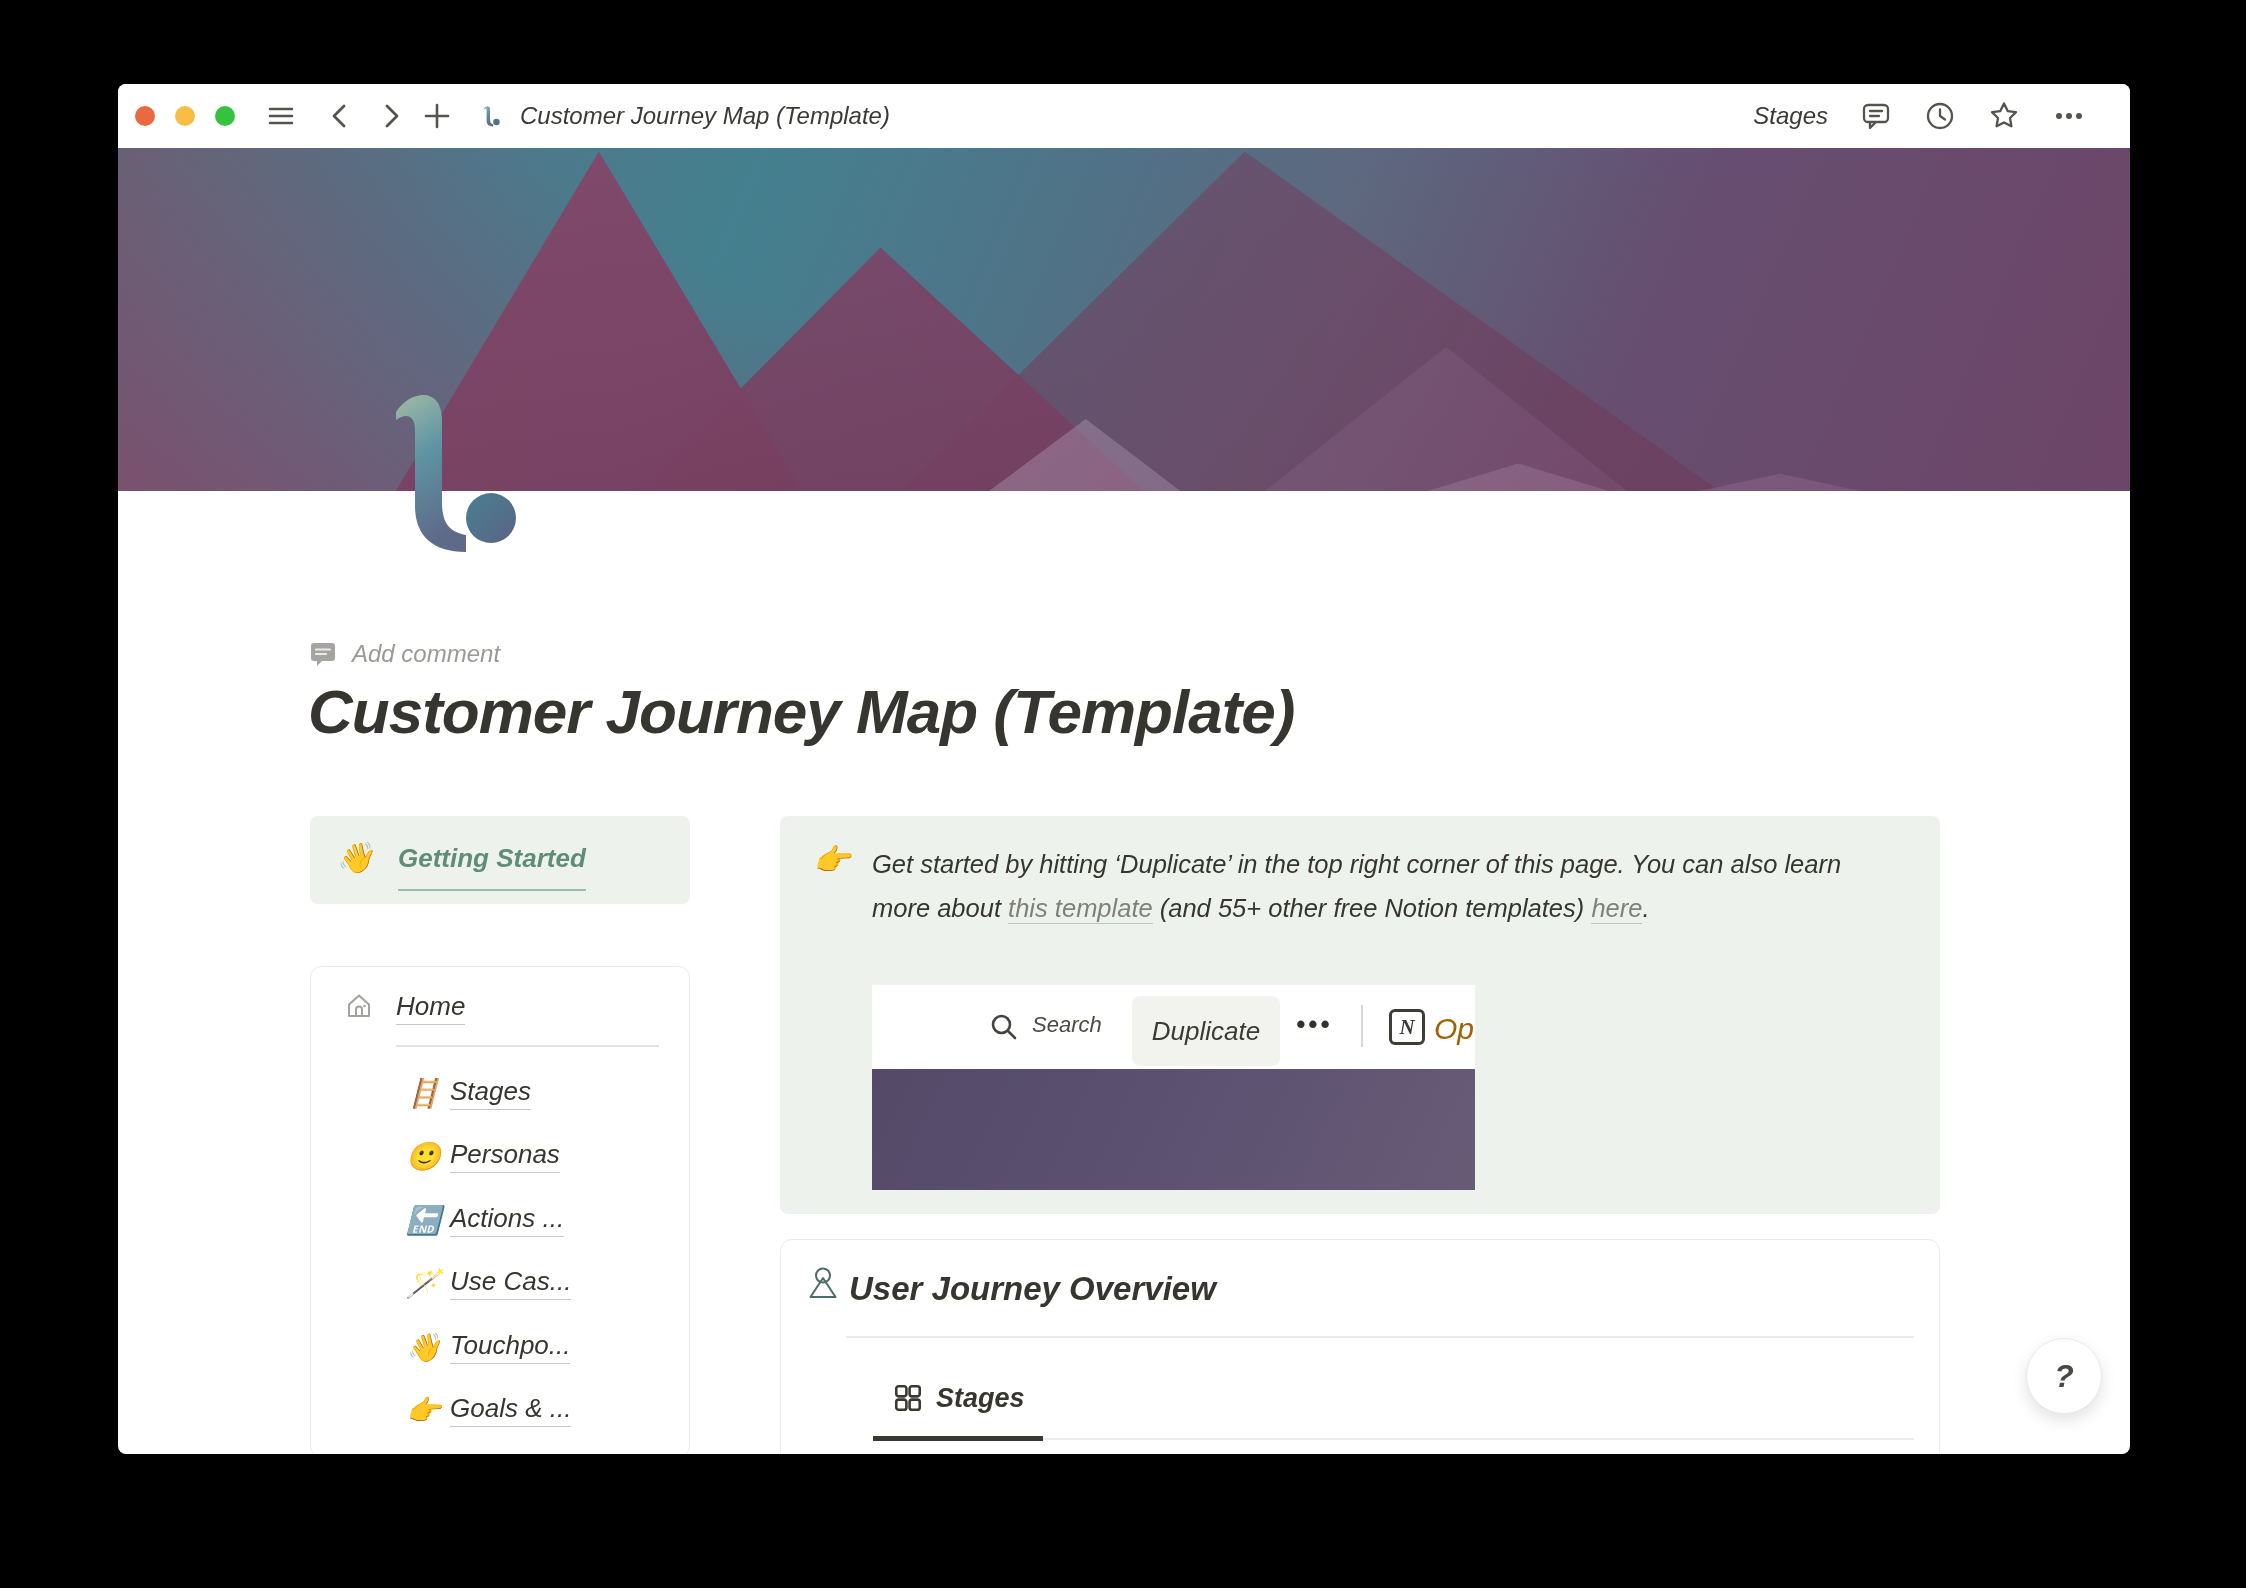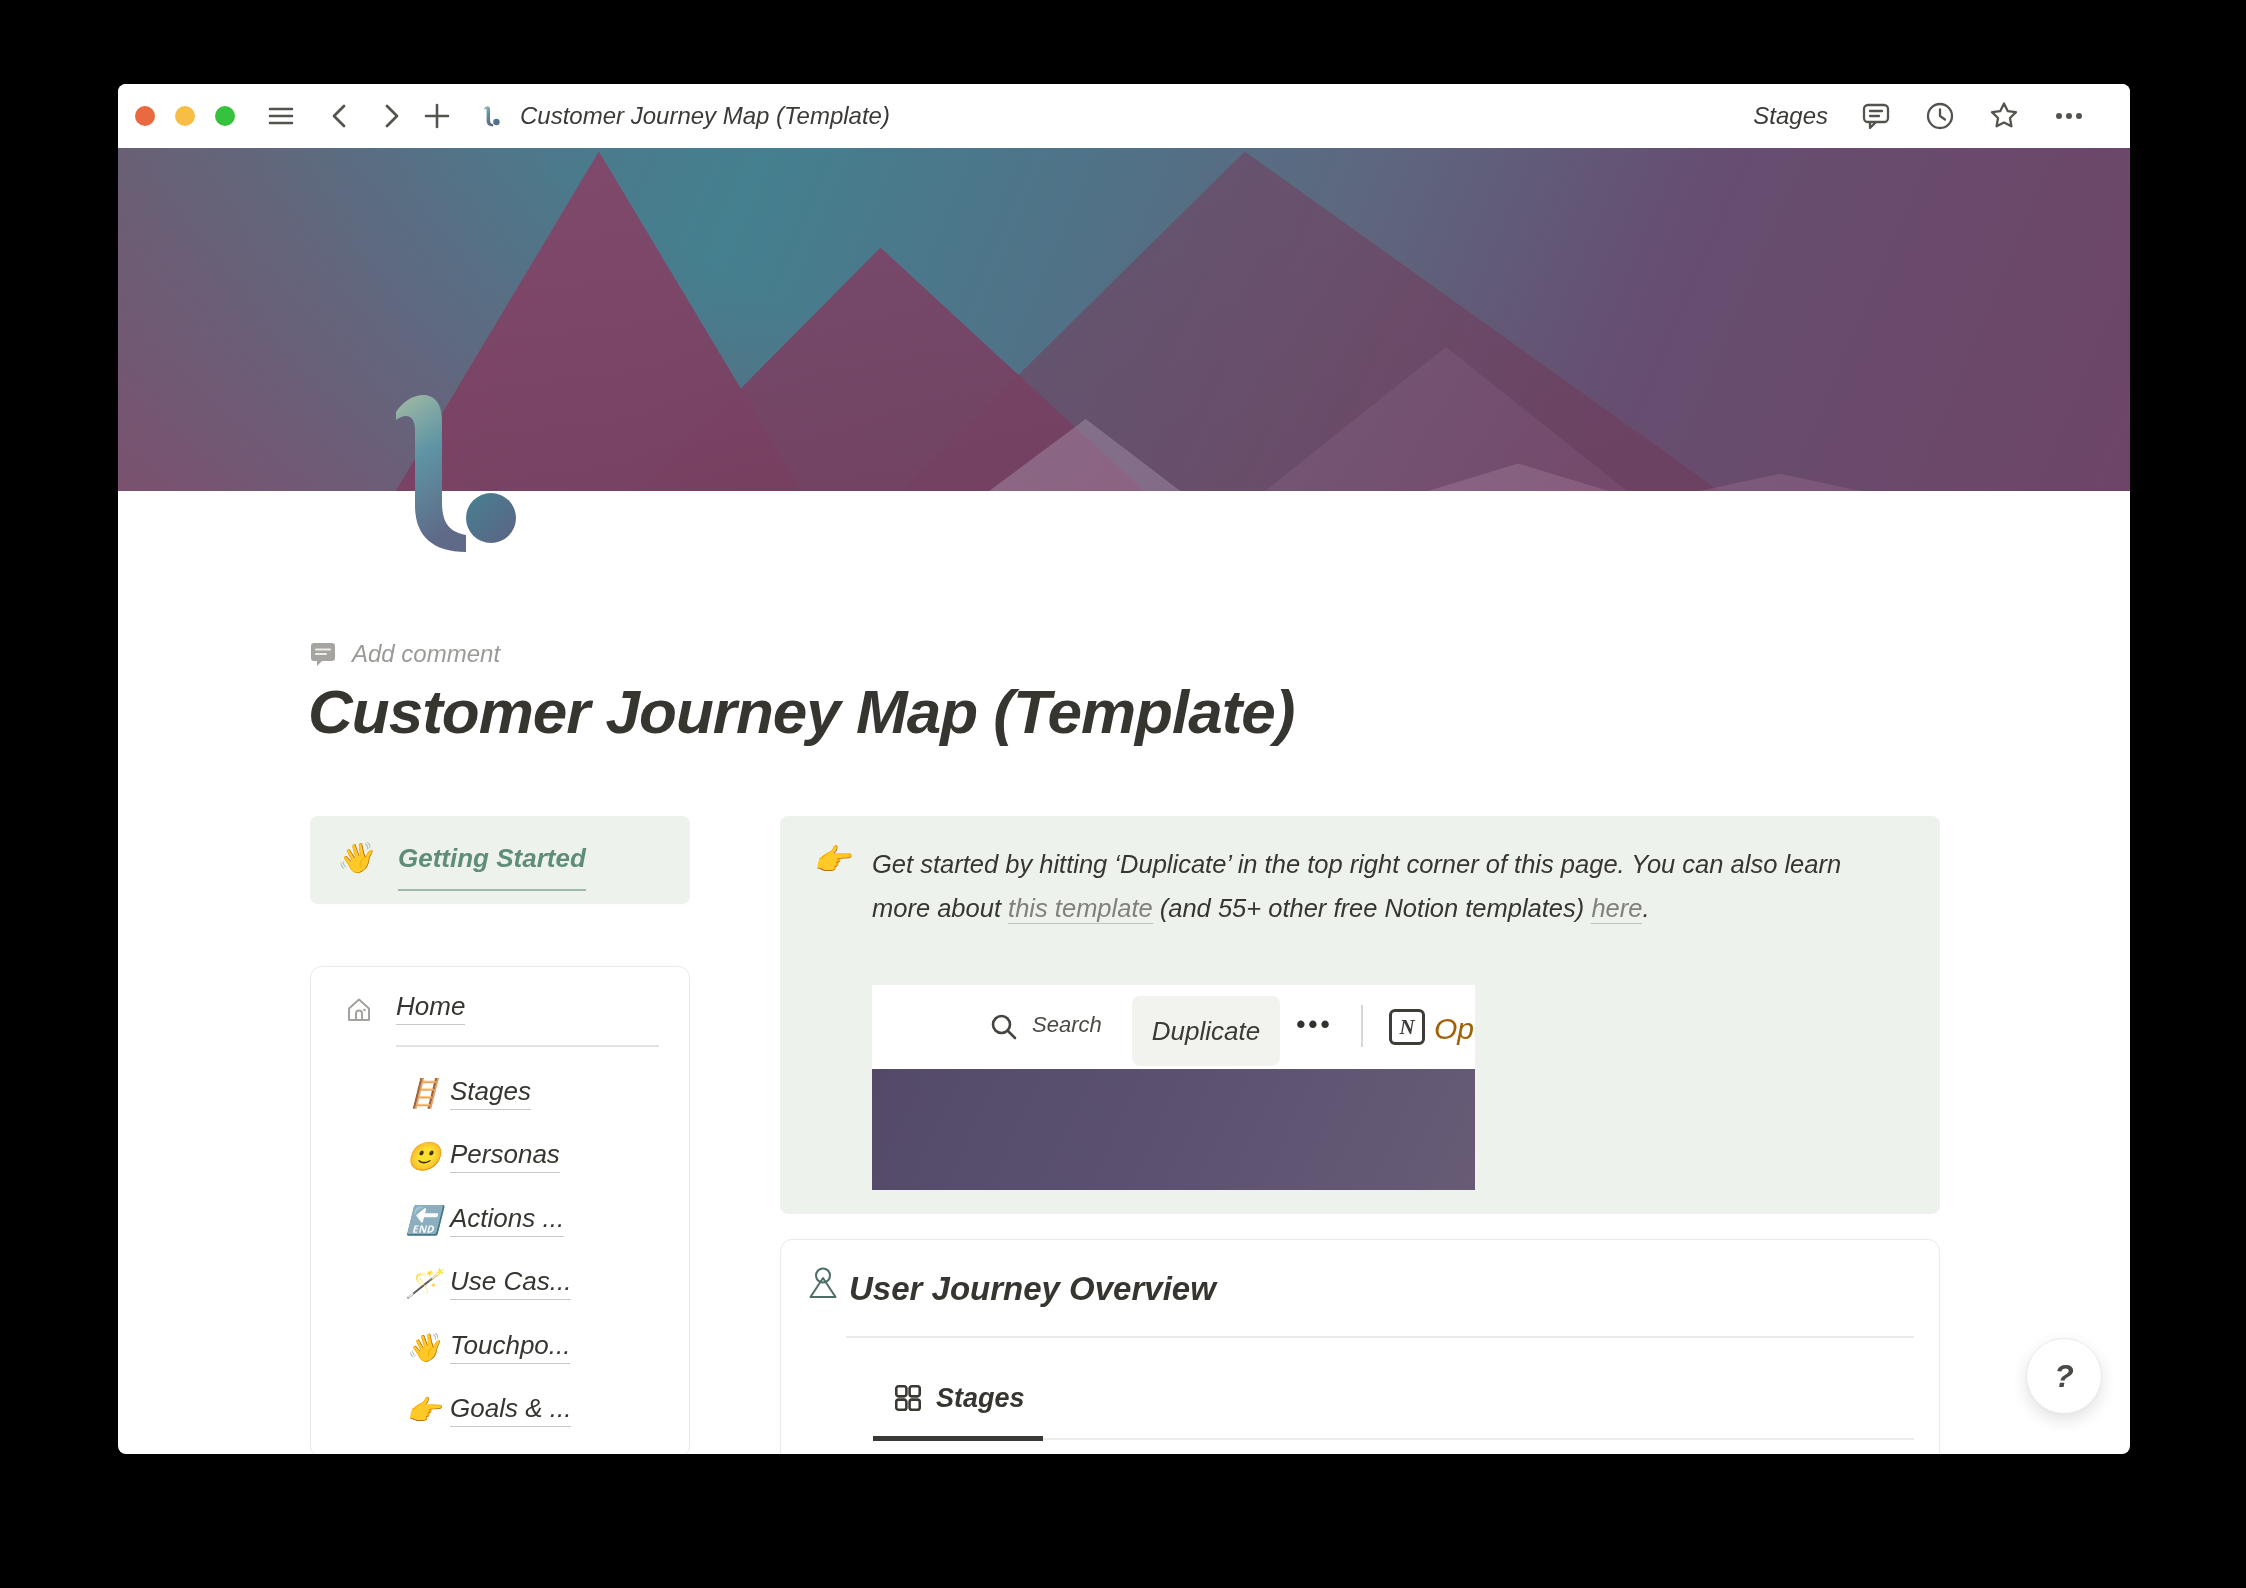--- a/index.html
+++ b/index.html
@@ -42,21 +42,21 @@
   .page-title{position:absolute;left:190px;top:592px;font-size:62px;font-weight:bold;color:var(--text);letter-spacing:-1px;}
 
   
   .gs-callout{position:absolute;left:192px;top:732px;width:380px;height:88px;background:var(--green-bg);border-radius:8px;}
   .gs-emoji{position:absolute;left:26px;top:24px;font-size:30px;}
   .gs-link{position:absolute;left:88px;top:27px;font-size:26px;font-weight:bold;color:var(--green-text);
            border-bottom:2px solid rgba(95,141,119,.55);padding-bottom:15px;cursor:pointer;}
 
   .home-card{position:absolute;left:192px;top:882px;width:380px;height:492px;background:#fff;
              border:1.5px solid var(--border);border-radius:12px;box-sizing:border-box;}
-  .home-row{position:absolute;left:33px;top:24px;display:flex;align-items:flex-end;gap:22px;}
+  .home-row{position:absolute;left:33px;top:24px;display:flex;align-items:flex-start;gap:22px;}
   .home-link{font-size:26px;color:var(--text);border-bottom:1.5px solid rgba(55,53,47,.28);padding-bottom:2px;cursor:pointer;}
   .home-divider{position:absolute;left:85px;top:78px;width:263px;height:1.5px;background:#e3e2e0;}
   .side-item{position:absolute;left:95px;height:50px;display:flex;align-items:center;cursor:pointer;}
   .side-item .emoji{width:44px;font-size:28px;}
   .side-item .lbl{font-size:26px;color:var(--text);border-bottom:1.5px solid rgba(55,53,47,.28);padding-bottom:2px;}
 
   .tip-callout{position:absolute;left:662px;top:732px;width:1160px;height:398px;background:var(--green-bg);border-radius:8px;}
   .tip-emoji{position:absolute;left:33px;top:26px;font-size:30px;}
   .tip-text{position:absolute;left:92px;top:26px;width:1026px;font-size:25.5px;line-height:44px;color:var(--text);}
   .tip-link{color:var(--link-gray);border-bottom:1.5px solid rgba(55,53,47,.25);padding-bottom:1px;cursor:pointer;}

